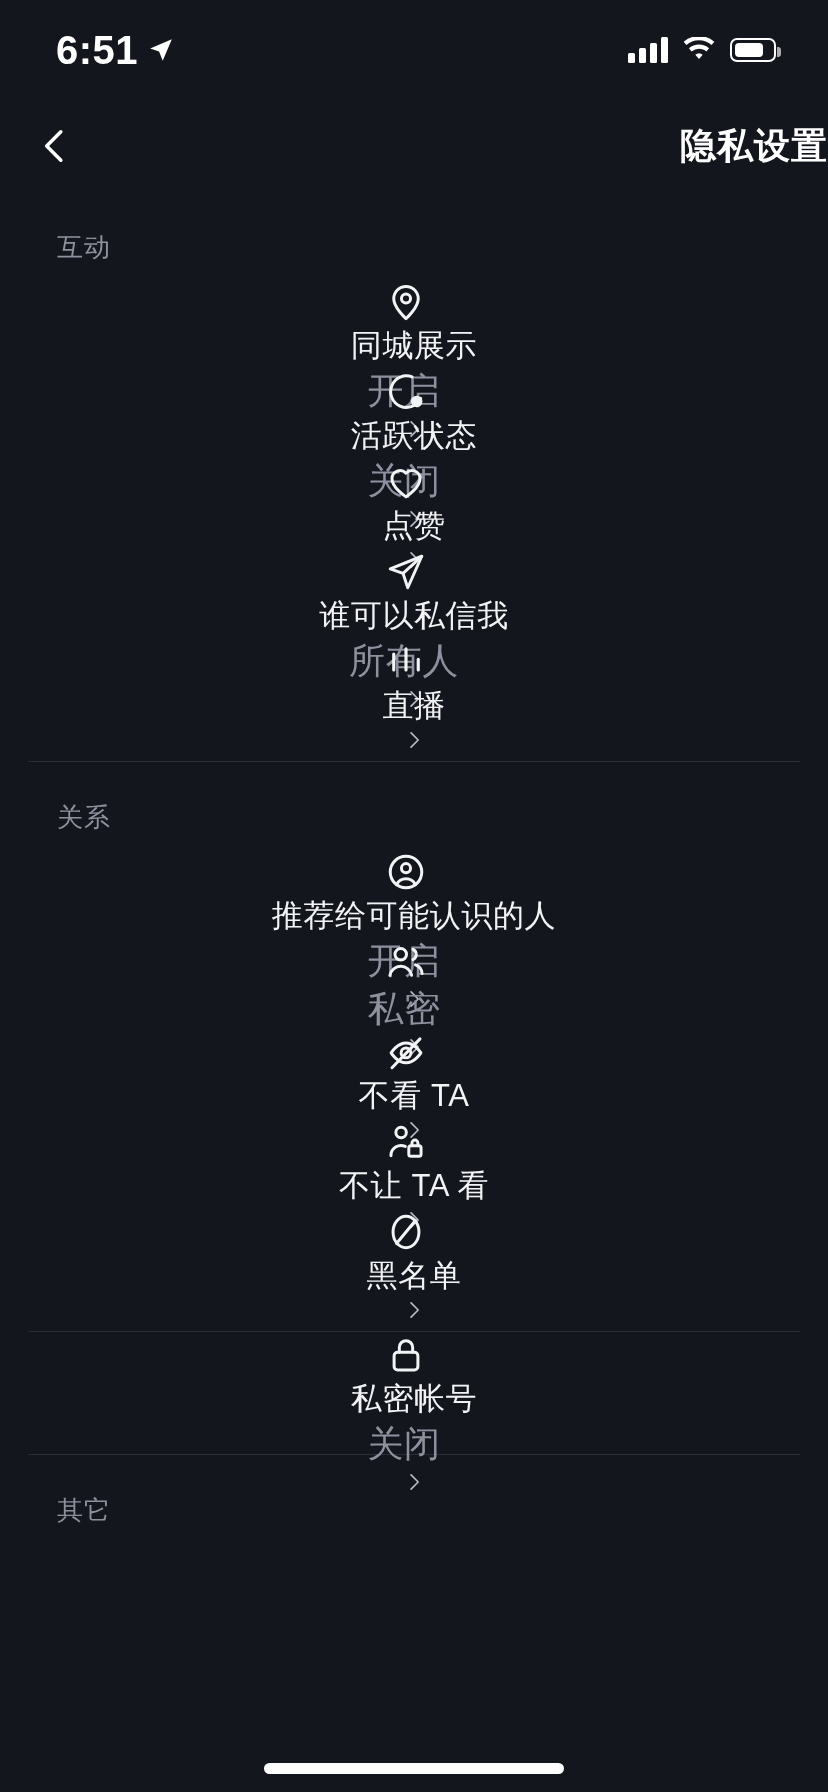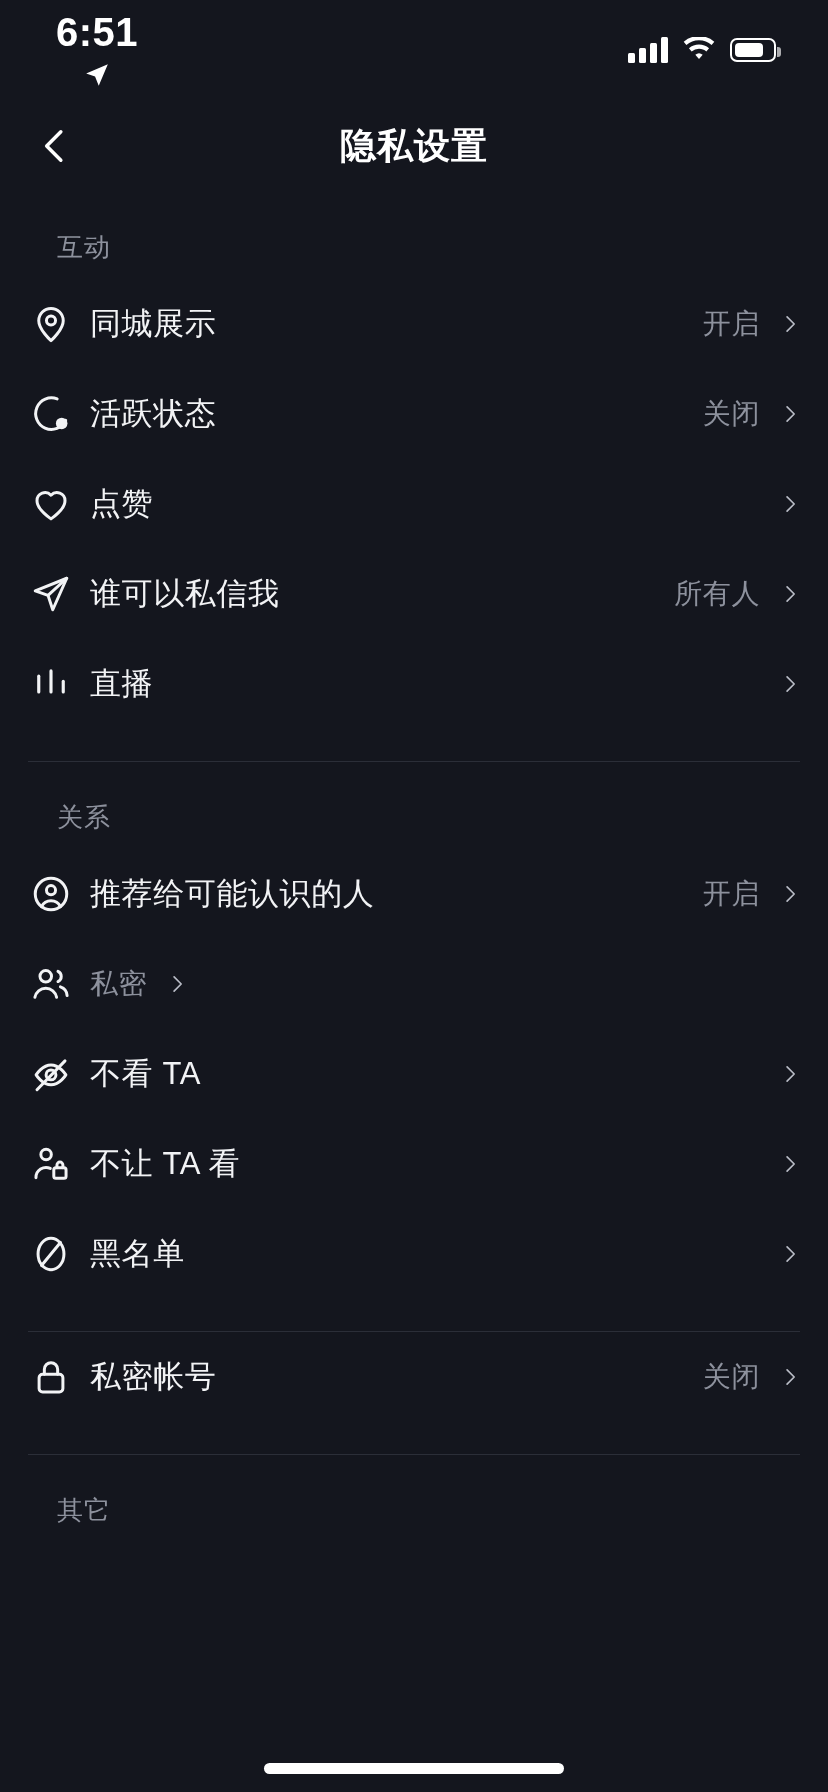--- a/index.html
+++ b/index.html
@@ -10,50 +10,51 @@
     -webkit-font-smoothing:antialiased;
     overflow:hidden;
   }
   .screen { position:relative; width:828px; height:1792px; background:#14161e; }
 
   
   .statusbar {
     height:100px; display:flex; align-items:center;
     justify-content:space-between; padding:0 52px 0 56px;
   }
-  .sb-left { display:flex; align-items:center; gap:10px;flex-direction:column; }
+  .sb-left { display:flex; align-items:center; gap:10px; }
   .sb-time { color:#ffffff; font-size:40px; font-weight:600; letter-spacing:0.5px; line-height:1; }
   .sb-loc { width:26px; height:26px; display:block; }
   .sb-right { display:flex; align-items:center; gap:14px; }
   .sig { display:flex; align-items:flex-end; gap:4px; height:26px; }
   .sig i { width:7px; background:#ffffff; border-radius:1.5px; display:block; }
   .sig i:nth-child(1){height:10px;}
   .sig i:nth-child(2){height:15px;}
   .sig i:nth-child(3){height:20px;}
   .sig i:nth-child(4){height:26px;}
   .wifi { width:34px; height:26px; }
   .batt { position:relative; width:46px; height:24px; border:2.5px solid #ffffff; border-radius:7px; }
   .batt::after { content:""; position:absolute; right:-7px; top:7px; width:4px; height:10px; background:#ffffff; border-radius:0 3px 3px 0; opacity:.65; }
   .batt-fill { position:absolute; left:3px; top:3px; bottom:3px; width:28px; background:#ffffff; border-radius:4px; }
 
   
   .navbar { position:relative; height:92px; display:flex; align-items:center; }
   .nav-back { position:absolute; left:20px; top:50%; transform:translateY(-50%); width:70px; height:70px; display:flex; align-items:center; justify-content:center; }
-  .nav-title { width:100%; text-align:center; color:#ffffff; font-size:36px; font-weight:600; letter-spacing:1px;font-family:Liberation Mono, monospace; }
+  .nav-title { width:100%; text-align:right; color:#ffffff; font-size:36px; font-weight:600; letter-spacing:1px;font-family:Liberation Mono, monospace; }
 
   
   .content { padding:0; }
   .section-title { color:#8d919d; font-size:26px; padding:38px 12px 14px 28px; letter-spacing:1px;margin-left:29px; }
   .row {
     display:flex; align-items:center; height:90px;
     padding:0 28px 0 28px;
+    flex-direction:column;
   }
   .row .icon { width:46px; height:46px; flex:0 0 46px; display:flex; align-items:center; justify-content:center; margin-right:16px; }
   .row .label { color:#f2f3f5; font-size:31px; letter-spacing:.6px; flex:1; }
-  .row .value { color:#8d919d; font-size:28px; margin-right:20px; letter-spacing:.6px; }
+  .row .value { color:#8d919d; font-size:36px; margin-right:20px; letter-spacing:.6px; }
   .row .chev { width:20px; height:34px; flex:0 0 20px; display:flex; align-items:center; justify-content:center; }
   .divider { height:1px; background:#2b2e38; margin:32px 28px 0 28px; }
 
   svg { display:block; }
 
   
   .home-indicator {
     position:absolute; left:50%; transform:translateX(-50%);
     bottom:18px; width:300px; height:11px; border-radius:6px; background:#ffffff;
   }

